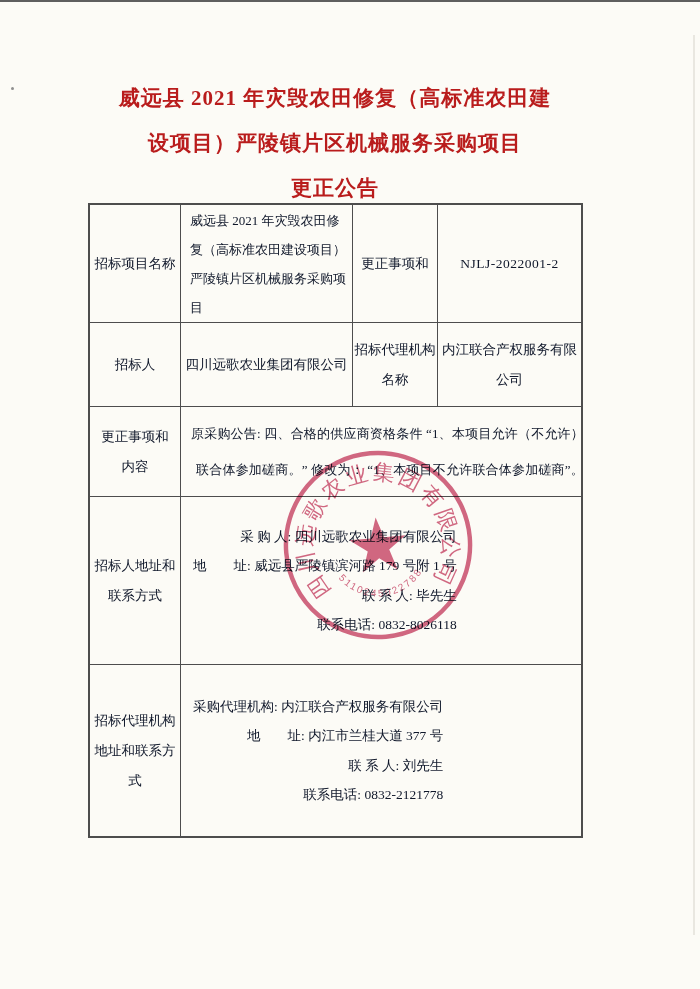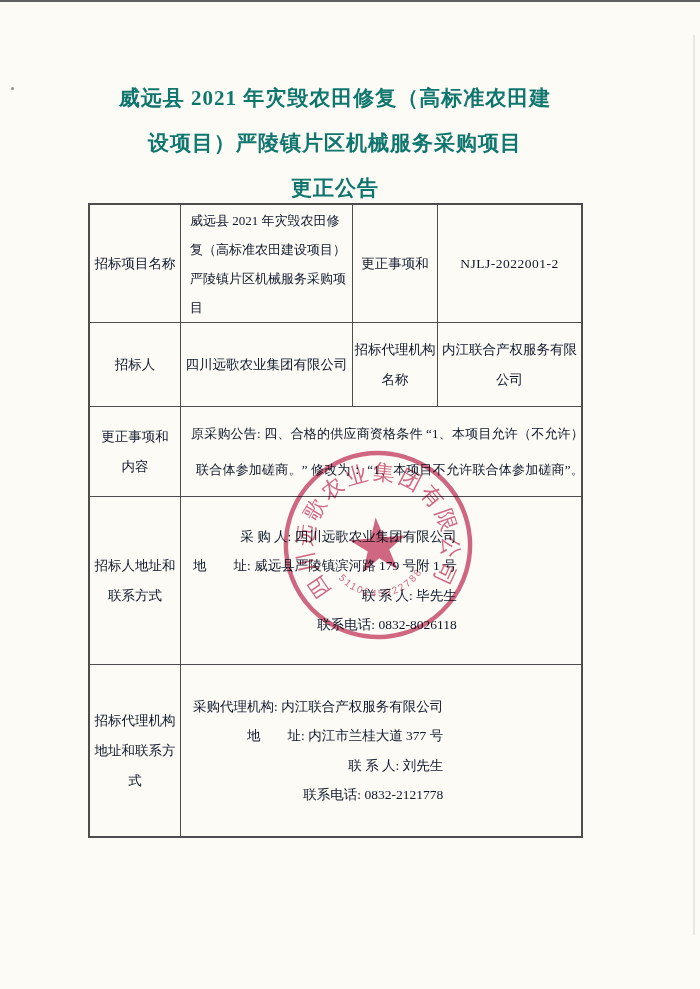--- a/index.html
+++ b/index.html
@@ -22,21 +22,21 @@
   }
   .scan-right-line {
     position: absolute; left: 693px; top: 35px; width: 2px; height: 900px;
     background: #e9e7e0;
   }
   
   .doc-title {
     position: absolute; left: 88px; top: 76px; width: 494px;
     text-align: center;
     font-size: 21px; font-weight: bold; line-height: 45px;
-    color: #0f766e; letter-spacing: 1px;
+    color: #b91c1c; letter-spacing: 1px;
   }
   
   .info-table {
     position: absolute; left: 88px; top: 203px;
     width: 495px; height: 635px;
     border: 2px solid #4d4d4d;
     display: grid;
     grid-template-columns: 91px 172px 85px 1fr;
     grid-template-rows: 118px 84px 90px 168px 1fr;
     background: transparent;

